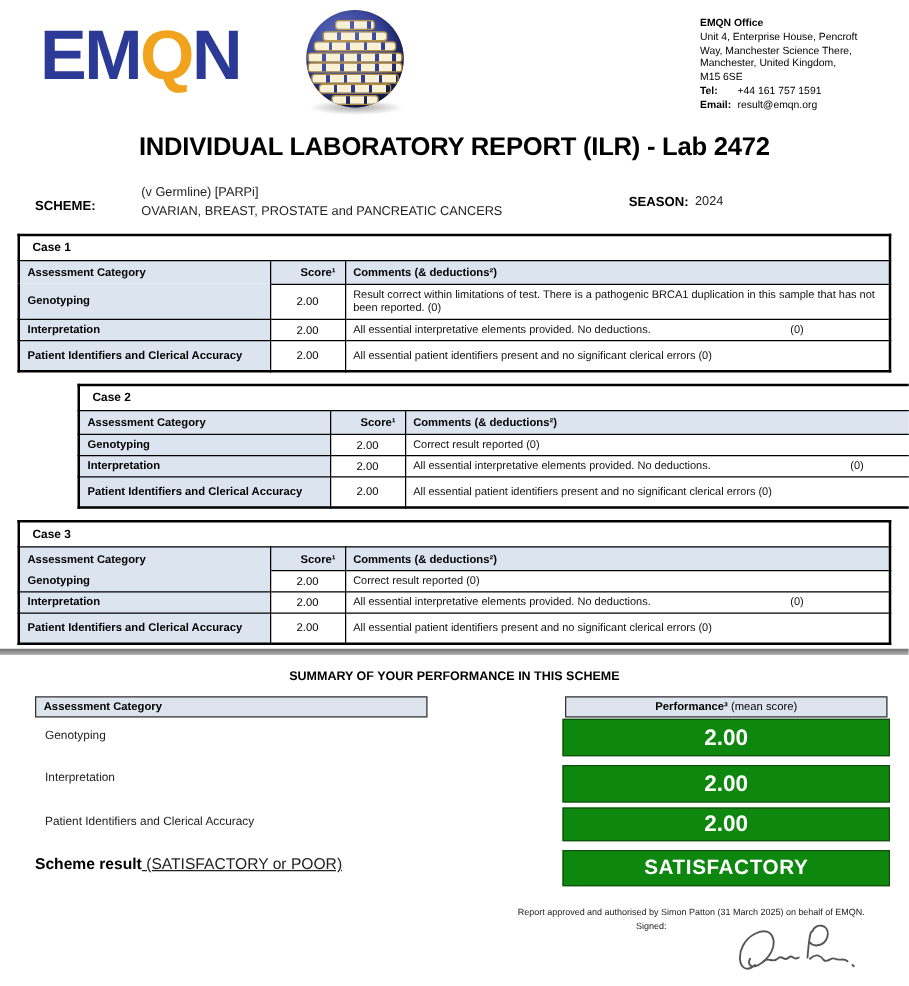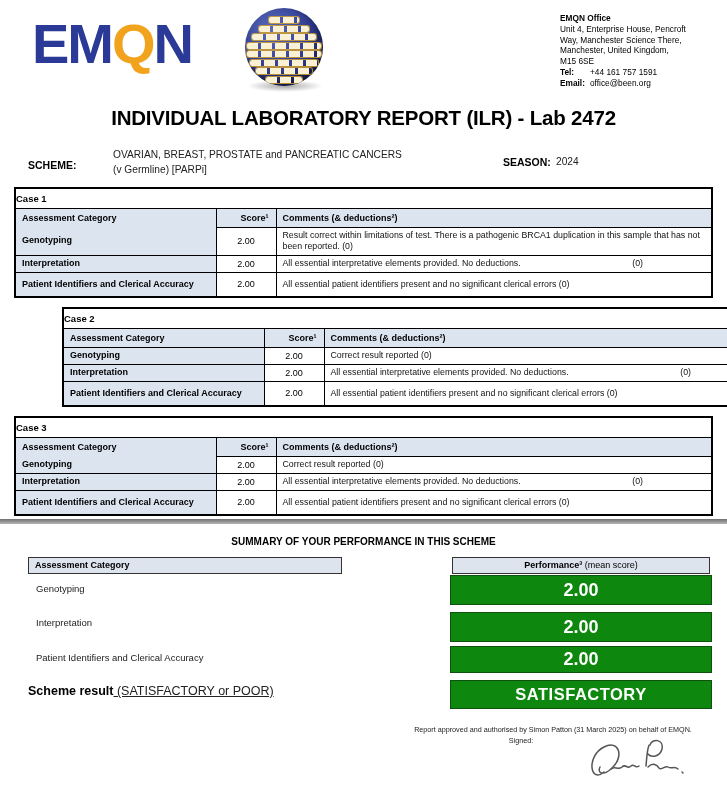--- a/index.html
+++ b/index.html
@@ -45,21 +45,21 @@
     font-size: 20.5px; font-weight: bold; letter-spacing: -0.2px; }
   .scheme-label  { position: absolute; left: 28px;  top: 159px; font-size: 10.5px; font-weight: bold; }
   .scheme-value  { position: absolute; left: 113px; top: 147px; font-size: 10.2px; line-height: 15px; color: #222; }
   .season-label  { position: absolute; left: 503px; top: 156px; font-size: 10.5px; font-weight: bold; }
   .season-value  { position: absolute; left: 556px; top: 156px; font-size: 10.2px; color: #222; }
 
   
   .case-table { position: absolute; left: 14px; width: 699px; border-collapse: collapse;
     table-layout: fixed; font-size: 9px; border: 2px solid #000; }
   .case-table td, .case-table th { border: 1px solid #000; vertical-align: middle; }
-  .case-title td { font-weight: bold; font-size: 9.5px; padding: 4px 0 3px; text-align: left; height: 20px; }
+  .case-title td { font-weight: bold; font-size: 9.5px; padding: 4px 10px 3px; text-align: left; height: 20px; }
   .hdr th { background: #dce4f0; font-weight: bold; text-align: left; padding: 3px 6px; height: 19px; }
   th.score-h { text-align: center; padding-left: 23px; }
   td.cat { background: #dce4f0; font-weight: bold; padding: 2px 6px; line-height: 1.25; }
   td.score { text-align: center; font-size: 9px; }
   td.comment { font-size: 8.8px; padding: 2px 6px; line-height: 1.3; color: #111; }
   .ded { float: right; margin-right: 62px; }
   .r-tall td { height: 28px; }
   .r-std td { height: 17px; }
   .r-pid td { height: 25px; }
   
@@ -124,30 +124,30 @@
   <div>Unit 4, Enterprise House, Pencroft</div>
   <div>Way, Manchester Science There,</div>
   <div>Manchester, United Kingdom,</div>
   <div>M15 6SE</div>
   <div class="office-row">
     <span class="lbl">Tel:</span>
     <span>+44 161 757 1591</span>
   </div>
   <div class="office-row">
     <span class="lbl">Email:</span>
-    <span>office@been.org</span>
+    <span>result@emqn.org</span>
   </div>
 </div>
 
 <div class="report-title">INDIVIDUAL LABORATORY REPORT (ILR) - Lab 2472</div>
 
 <div class="scheme-label">SCHEME:</div>
 <div class="scheme-value">
+  <div>(v Germline) [PARPi]</div>
   <div>OVARIAN, BREAST, PROSTATE and PANCREATIC CANCERS</div>
-  <div>(v Germline) [PARPi]</div>
 </div>
 <div class="season-label">SEASON:</div>
 <div class="season-value">2024</div>
 
 <table class="case-table merge" id="case1">
   <colgroup>
       <col style="width:201px">
       <col style="width:60px">
       <col>
     </colgroup>

